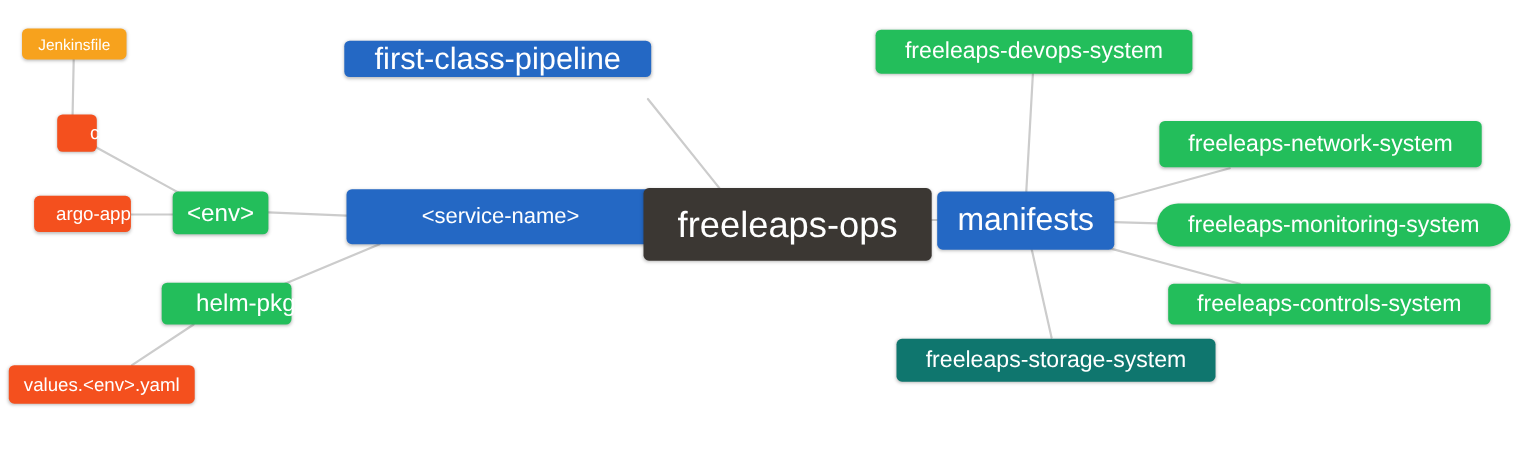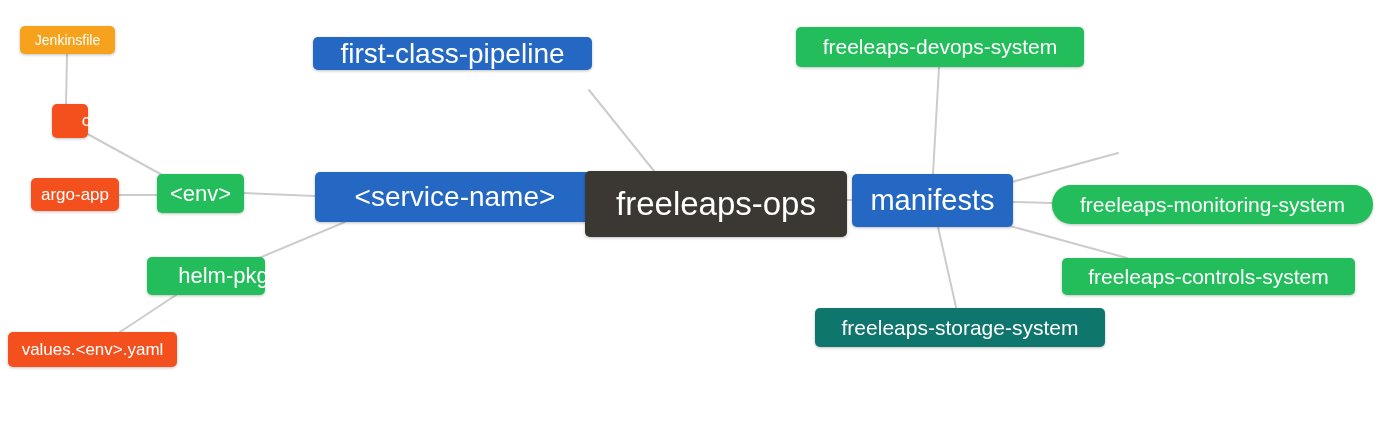--- a/index.html
+++ b/index.html
@@ -18,21 +18,21 @@
     cursor:default;
   }
   
   .n-jenkinsfile {left:20px;  top:26px;  width:95px;  height:28px; font-size:14px;}
   .n-ci         {left:52px;  top:104px; width:34px;  height:34px; font-size:17px;}
   .n-argo-app   {left:31px;  top:178px; width:88px;  height:33px; font-size:17px;}
   .n-env        {left:157px; top:174px; width:87px;  height:39px; font-size:22px;}
   .n-helm-pkg   {left:147px; top:257px; width:118px; height:38px; font-size:22px;}
   .n-values     {left:8px;   top:332px; width:169px; height:35px; font-size:17px;}
   .n-fcp        {left:313px; top:37px;  width:279px; height:33px; font-size:28px;}
-  .n-service    {left:315px; top:172px; width:280px; height:50px; font-size:28px;}
+  .n-service    {left:315px; top:172px; width:280px; height:50px; font-size:20px;}
   .n-ops        {left:585px; top:171px; width:262px; height:66px; font-size:33px;}
   .n-manifests  {left:852px; top:174px; width:161px; height:53px; font-size:29px;}
   .n-devops     {left:796px; top:27px;  width:288px; height:40px; font-size:21px;}
   .n-network    {left:1054px;top:110px; width:293px; height:42px; font-size:21px;}
   .n-monitoring {left:1052px;top:185px; width:321px; height:39px; font-size:21px;}
   .n-controls   {left:1062px;top:258px; width:293px; height:37px; font-size:21px;}
   .n-storage    {left:815px; top:308px; width:290px; height:39px; font-size:21px;}
 </style>
 </head>
 <body style="background: rgb(255, 255, 255);">
@@ -55,21 +55,21 @@
     <line x1="1010" y1="226" x2="1127" y2="258"></line>
     <line x1="938" y1="227" x2="956" y2="307"></line>
   </svg>
 
   <div class="node n-jenkinsfile" style="background: rgb(247, 162, 29); color: rgb(255, 255, 255);">
       <span>Jenkinsfile</span>
     </div>
   <div class="node n-ci" style="background: rgb(244, 80, 30); color: rgb(255, 255, 255); padding-left: 36px;">
       <span>ci</span>
     </div>
-  <div class="node n-argo-app" style="background: rgb(244, 80, 30); color: rgb(255, 255, 255);">
+  <div class="node n-argo-app" style="background: rgb(244, 80, 30); color: rgb(255, 255, 255); justify-content: flex-end;">
       <span>argo-app</span>
     </div>
   <div class="node n-env" style="background: rgb(35, 190, 91); color: rgb(255, 255, 255);">
       <span>&lt;env&gt;</span>
     </div>
   <div class="node n-helm-pkg" style="background: rgb(35, 190, 91); color: rgb(255, 255, 255); padding-left: 35px;">
       <span>helm-pkg</span>
     </div>
   <div class="node n-values" style="background: rgb(244, 80, 30); color: rgb(255, 255, 255);">
       <span>values.&lt;env&gt;.yaml</span>
@@ -82,20 +82,23 @@
     </div>
   <div class="node n-manifests" style="background: rgb(36, 104, 196); color: rgb(255, 255, 255);">
       <span>manifests</span>
     </div>
   <div class="node n-ops" style="background: rgb(59, 55, 51); color: rgb(255, 255, 255);">
       <span>freeleaps-ops</span>
     </div>
   <div class="node n-devops" style="background: rgb(35, 190, 91); color: rgb(255, 255, 255);">
       <span>freeleaps-devops-system</span>
     </div>
+  <div class="node n-network" style="background: rgb(35, 190, 91); color: rgb(255, 255, 255);">
+      <span>freeleaps-network-system</span>
+    </div>
   <div class="node n-monitoring" style="background: rgb(35, 190, 91); color: rgb(255, 255, 255); border-radius: 19px;">
       <span>freeleaps-monitoring-system</span>
     </div>
   <div class="node n-controls" style="background: rgb(35, 190, 91); color: rgb(255, 255, 255);">
       <span>freeleaps-controls-system</span>
     </div>
   <div class="node n-storage" style="background: #0f766e; color: rgb(255, 255, 255); align-items: center;">
       <span>freeleaps-storage-system</span>
     </div>
 

